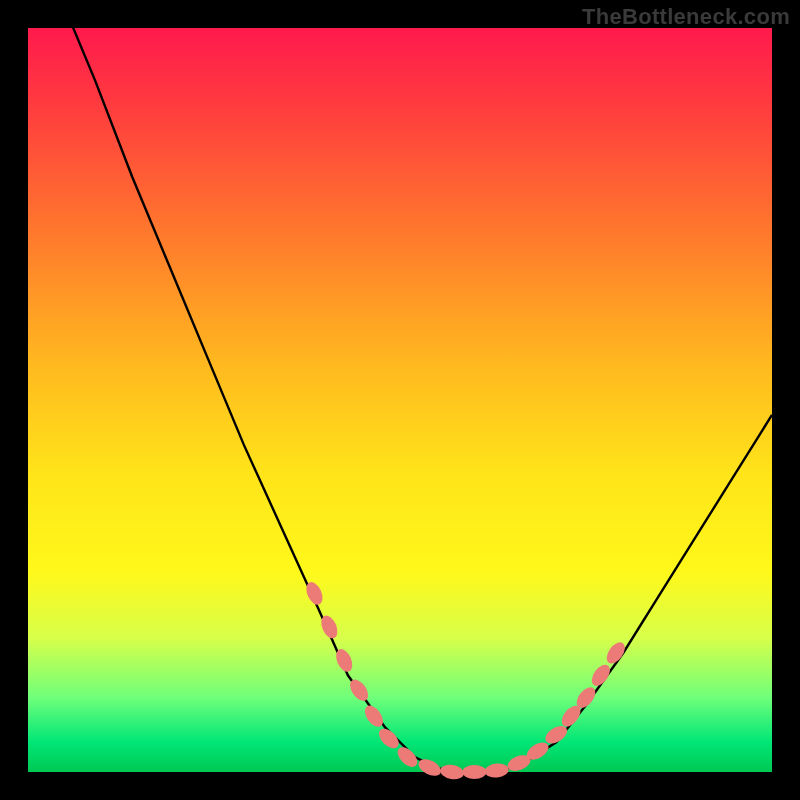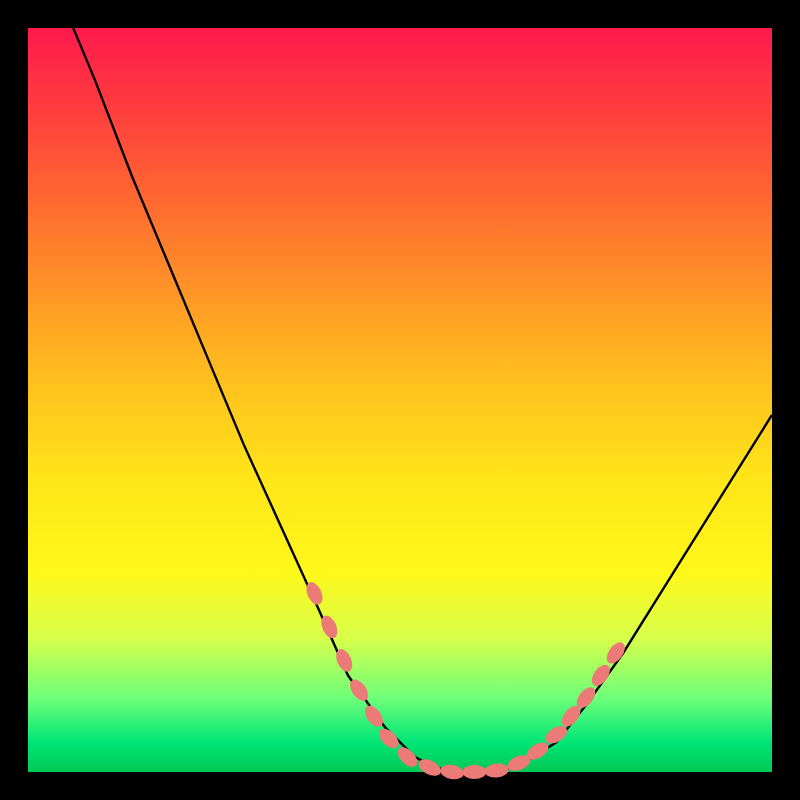--- a/index.html
+++ b/index.html
@@ -80,13 +80,14 @@
           <ellipse cx="491.04" cy="735.07" rx="12" ry="7" fill="#ec7b78" stroke="#4a0f0f" stroke-width="0" transform="rotate(-21.8 491.04 735.07)"></ellipse>
           <ellipse cx="509.64" cy="723.17" rx="12" ry="7" fill="#ec7b78" stroke="#4a0f0f" stroke-width="0" transform="rotate(-32.0 509.64 723.17)"></ellipse>
           <ellipse cx="528.24" cy="706.80" rx="12" ry="7" fill="#ec7b78" stroke="#4a0f0f" stroke-width="0" transform="rotate(-32.0 528.24 706.80)"></ellipse>
           <ellipse cx="543.12" cy="688.20" rx="12" ry="7" fill="#ec7b78" stroke="#4a0f0f" stroke-width="0" transform="rotate(-51.3 543.12 688.20)"></ellipse>
           <ellipse cx="558.00" cy="669.60" rx="12" ry="7" fill="#ec7b78" stroke="#4a0f0f" stroke-width="0" transform="rotate(-51.3 558.00 669.60)"></ellipse>
           <ellipse cx="572.88" cy="647.28" rx="12" ry="7" fill="#ec7b78" stroke="#4a0f0f" stroke-width="0" transform="rotate(-54.5 572.88 647.28)"></ellipse>
           <ellipse cx="587.76" cy="624.96" rx="12" ry="7" fill="#ec7b78" stroke="#4a0f0f" stroke-width="0" transform="rotate(-54.5 587.76 624.96)"></ellipse>
         </g>
     </svg>
   </div>
+  <div class="watermark">TheBottleneck.com</div>
 </div>
 
 </body></html>

